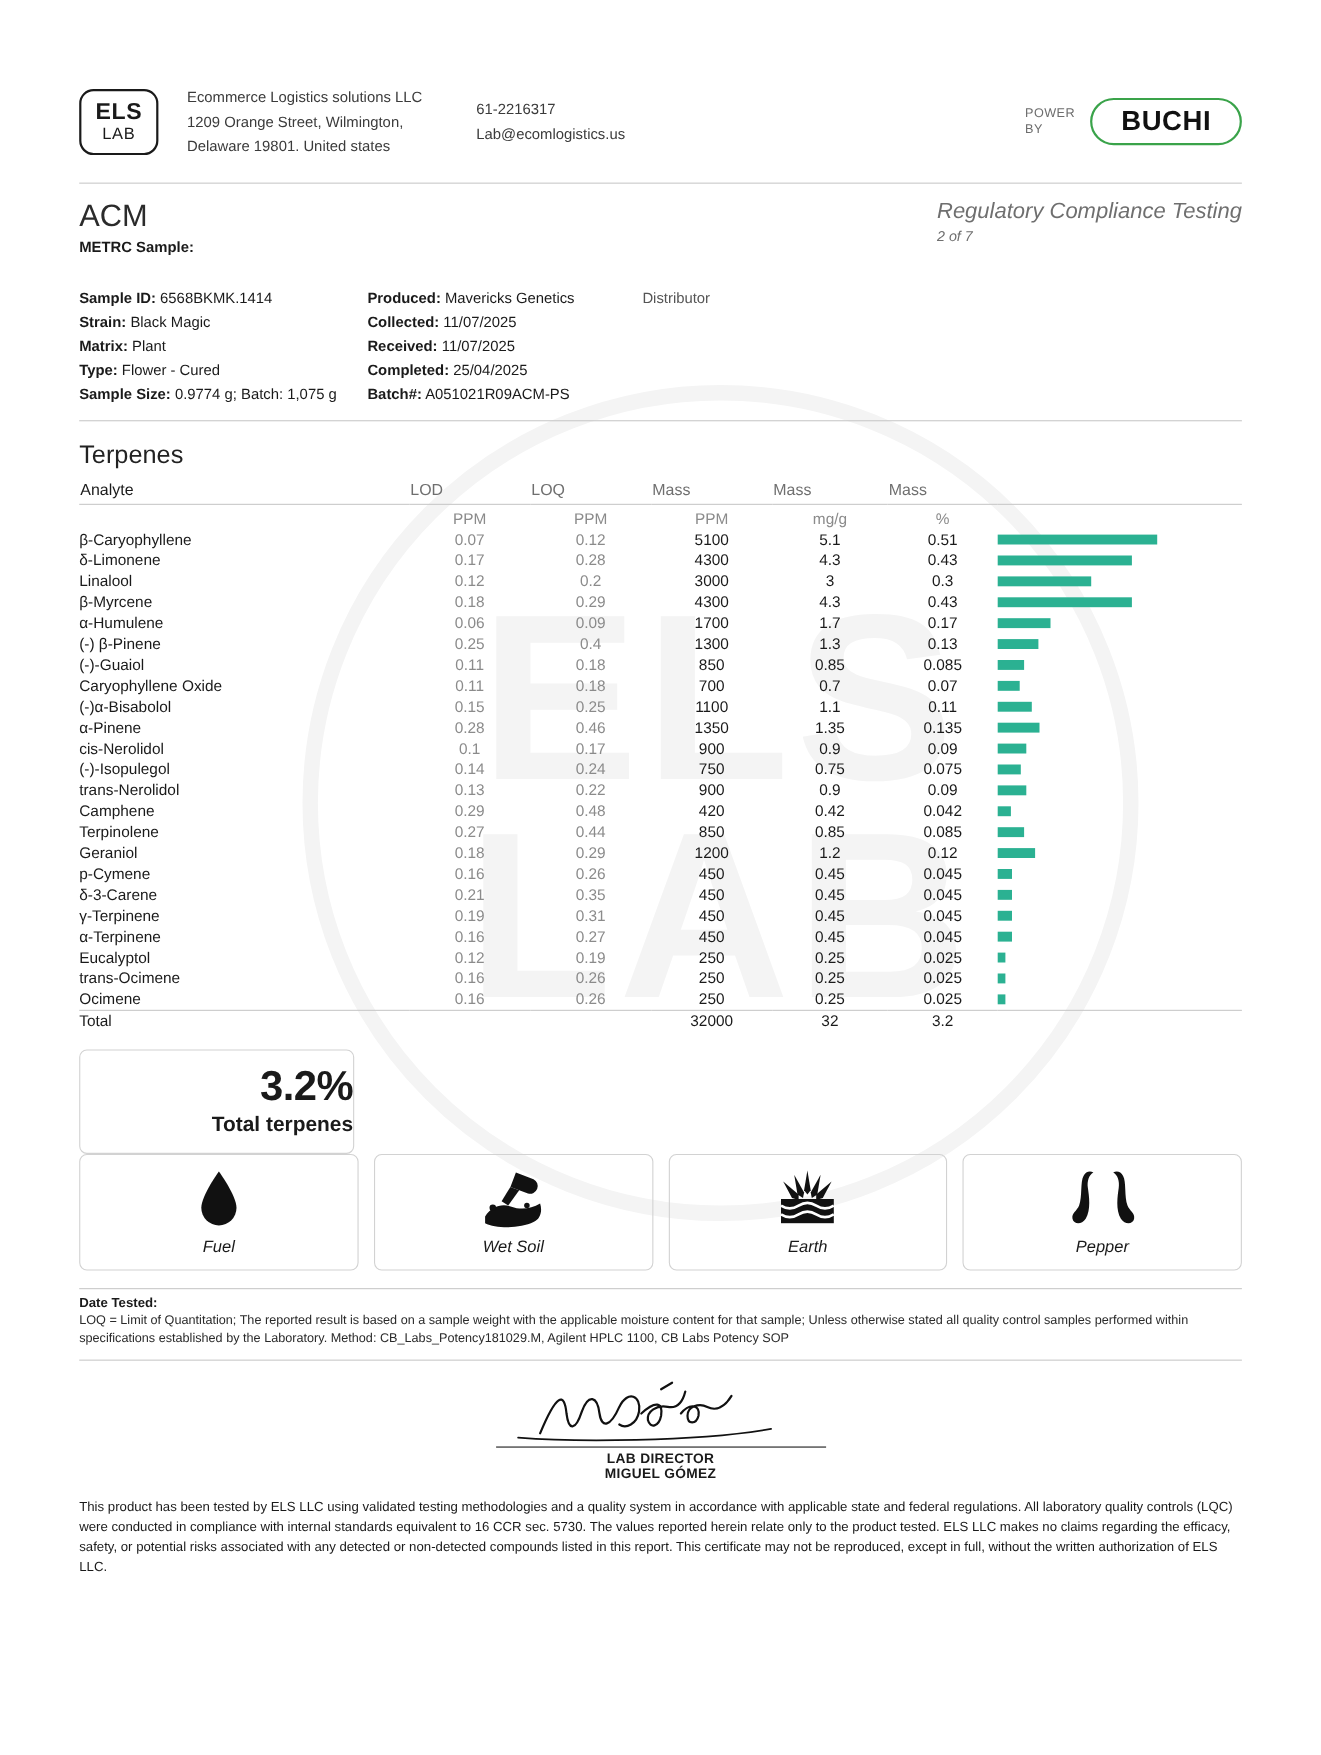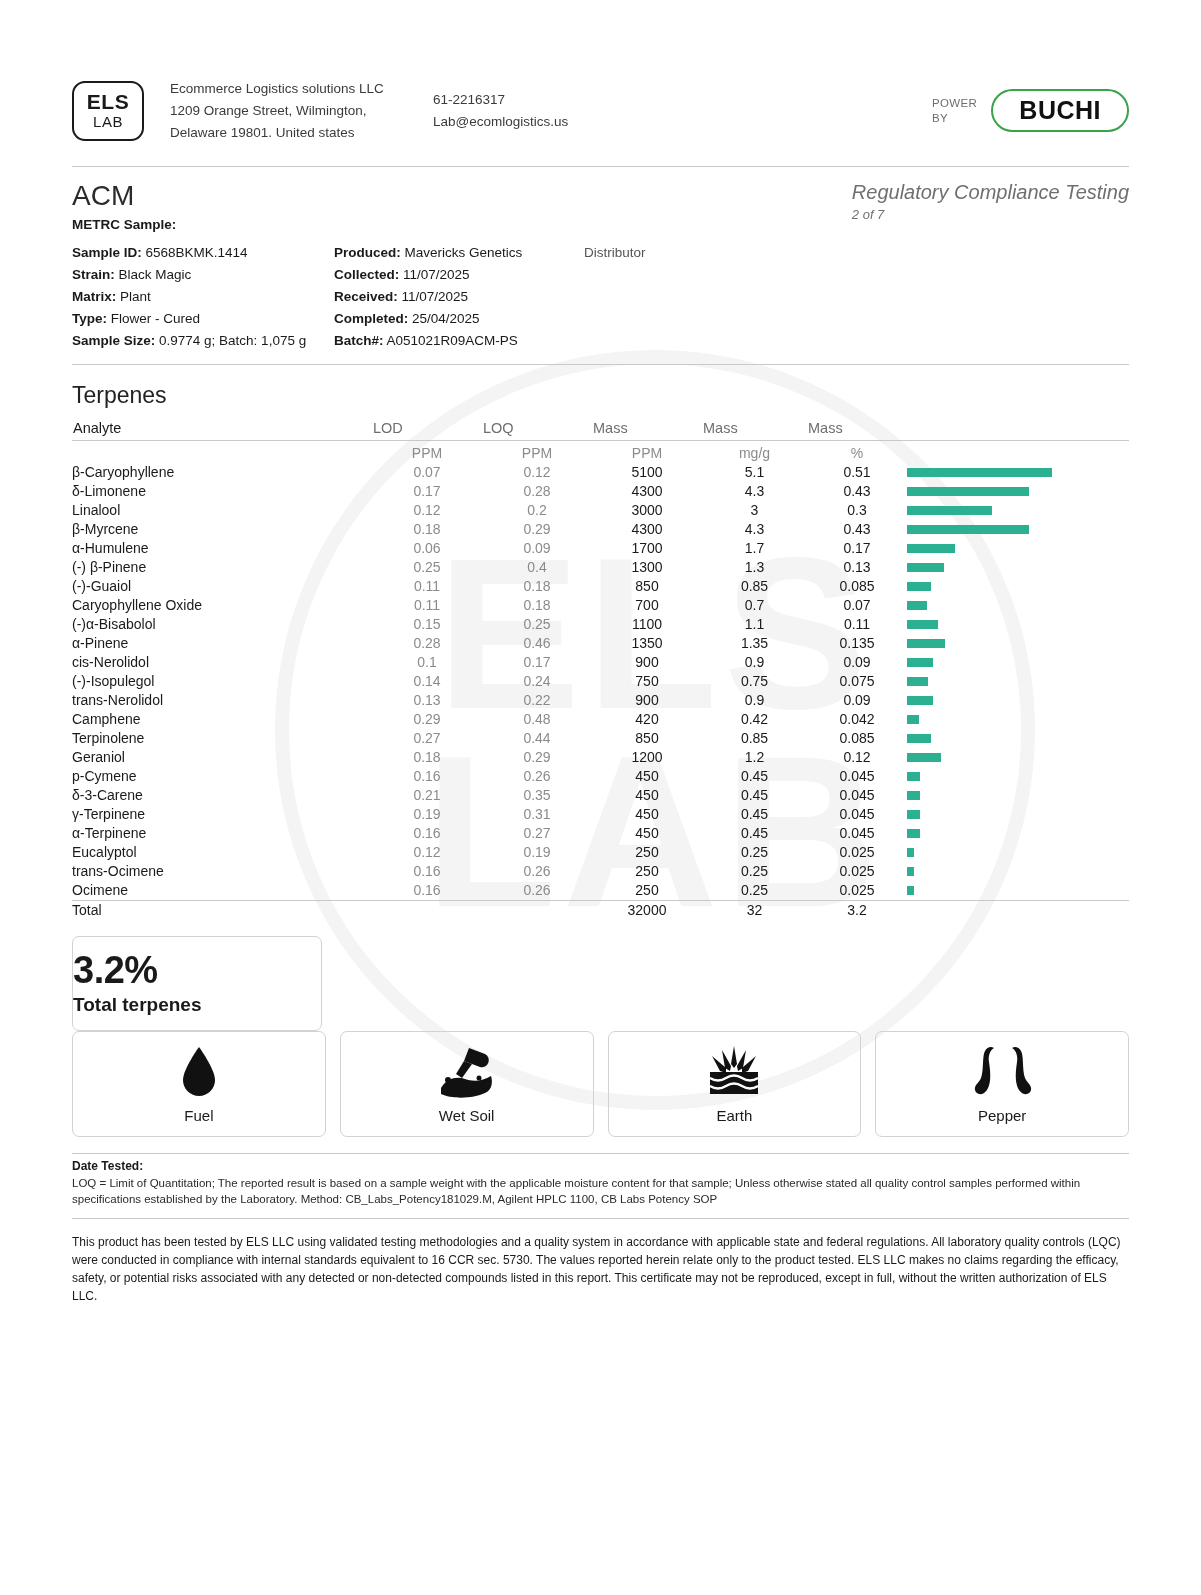--- a/index.html
+++ b/index.html
@@ -78,21 +78,21 @@
   }
 
   
   .info-block { padding-top: 14px; border-bottom: 1px solid #c9c9c9; padding-bottom: 12px; }
   .info-top { display: flex; align-items: flex-start; }
   .acm-title { font-size: 28px; font-weight: 400; color: #2b2b2b; line-height: 1.1; }
   .metrc { font-size: 13.5px; font-weight: 700; margin-top: 6px; }
   .reg-right { margin-left: auto; text-align: left; font-style: italic; }
   .reg-title { font-size: 20px; color: #6f6f6f; font-weight: 400; }
   .reg-page { font-size: 13px; color: #6f6f6f; margin-top: 3px; }
-  .info-cols { display: flex; margin-top: 10px; }
+  .info-cols { display: flex; margin-top: 28px; }
   .info-col { font-size: 13.5px; line-height: 1.62; }
   .info-col.c1 { width: 262px; }
   .info-col.c2 { width: 250px; }
   .info-col.c3 { font-size: 13.5px; color: #555; }
   .info-col b { font-weight: 700; }
 
   
   h2.section { font-size: 23px; font-weight: 400; color: #222; margin: 17px 0 10px 0; }
   table.terps { width: 100%; border-collapse: collapse; }
   table.terps th {
@@ -114,36 +114,36 @@
   .hdr-border td { border-top: 1px solid #c9c9c9; height: 0; padding: 0; }
   .bar { height: 9px; background: #2bb192; display: block; }
   .total-row td { border-top: 1px solid #c9c9c9; padding-top: 4px; font-size: 14px; }
 
   
   .total-box {
     margin-top: 16px;
     width: 250px;
     border: 1px solid #d2d2d2;
     border-radius: 7px;
-    text-align: left;
+    text-align: right;
     padding: 12px 0 14px 0;
   }
   .total-box .num { font-size: 38px; font-weight: 700; letter-spacing: -0.5px; }
   .total-box .lbl { font-size: 19px; font-weight: 700; margin-top: 2px; }
 
   
   h2.aromas-h { font-size: 23px; font-weight: 400; color: #222; margin: 22px 0 10px 0; }
   .aroma-row { display: flex; gap: 14px; }
   .aroma-card {
     flex: 1;
     border: 1px solid #d2d2d2;
     border-radius: 7px;
     height: 106px;
     display: flex; flex-direction: column;
-    align-items: center; justify-content: center;
+    align-items: center; justify-content: center; font-style: italic;
   }
   .aroma-icon { height: 58px; display: flex; align-items: center; justify-content: center; }
   .aroma-label { font-size: 15px; margin-top: 6px; }
 
   
   .foot-sep { border-top: 1px solid #c9c9c9; margin-top: 16px; }
   .date-tested { font-size: 12px; font-weight: 700; margin-top: 5px; }
   .disclaimer-sm { font-size: 11.5px; line-height: 1.45; color: #2a2a2a; margin-top: 2px; }
   .sig-sep { border-top: 1px solid #c9c9c9; margin-top: 10px; }
   .sig-wrap { text-align: center; position: relative; padding-top: 18px; }
@@ -567,15 +567,29 @@
       </div>
       <div class="aroma-label">Pepper</div>
     </div>
   </div>
 
   <div class="foot-sep"></div>
   <div class="date-tested">Date Tested:</div>
   <div class="disclaimer-sm">LOQ = Limit of Quantitation; The reported result is based on a sample weight with the applicable moisture content for that sample; Unless otherwise stated all quality control samples performed within specifications established by the Laboratory. Method: CB_Labs_Potency181029.M, Agilent HPLC 1100, CB Labs Potency SOP</div>
 
   <div class="sig-sep"></div>
+  <div class="sig-wrap">
+    <div class="sig-img">
+      <svg width="300" height="58" viewBox="0 0 300 58">
+        <path d="M40 48 C55 12 62 10 64 30 C66 46 72 46 78 28 C84 12 92 14 94 30 C96 44 104 42 112 24 C120 8 132 14 130 28 C128 40 118 44 112 40" stroke="#111" stroke-width="2" fill="none" stroke-linecap="round"></path>
+        <path d="M132 30 C145 18 152 20 150 32 C148 42 140 44 138 36 C137 28 146 22 156 24 C166 26 170 18 172 10" stroke="#111" stroke-width="2" fill="none" stroke-linecap="round"></path>
+        <path d="M168 30 C176 20 186 22 184 32 C182 40 174 40 174 32 C174 24 184 20 192 24 C200 28 208 24 214 14" stroke="#111" stroke-width="2" fill="none" stroke-linecap="round"></path>
+        <path d="M150 8 l10 -6" stroke="#111" stroke-width="2" stroke-linecap="round"></path>
+        <path d="M20 52 C70 56 180 56 250 44" stroke="#111" stroke-width="1.6" fill="none" stroke-linecap="round"></path>
+      </svg>
+    </div>
+    <div class="sig-line"></div>
+    <div class="sig-role">LAB DIRECTOR</div>
+    <div class="sig-name">MIGUEL GÓMEZ</div>
+  </div>
 
   <div class="legal">This product has been tested by ELS LLC using validated testing methodologies and a quality system in accordance with applicable state and federal regulations. All laboratory quality controls (LQC) were conducted in compliance with internal standards equivalent to 16 CCR sec. 5730. The values reported herein relate only to the product tested. ELS LLC makes no claims regarding the efficacy, safety, or potential risks associated with any detected or non-detected compounds listed in this report. This certificate may not be reproduced, except in full, without the written authorization of ELS LLC.</div>
 </div>
 
 </body></html>

